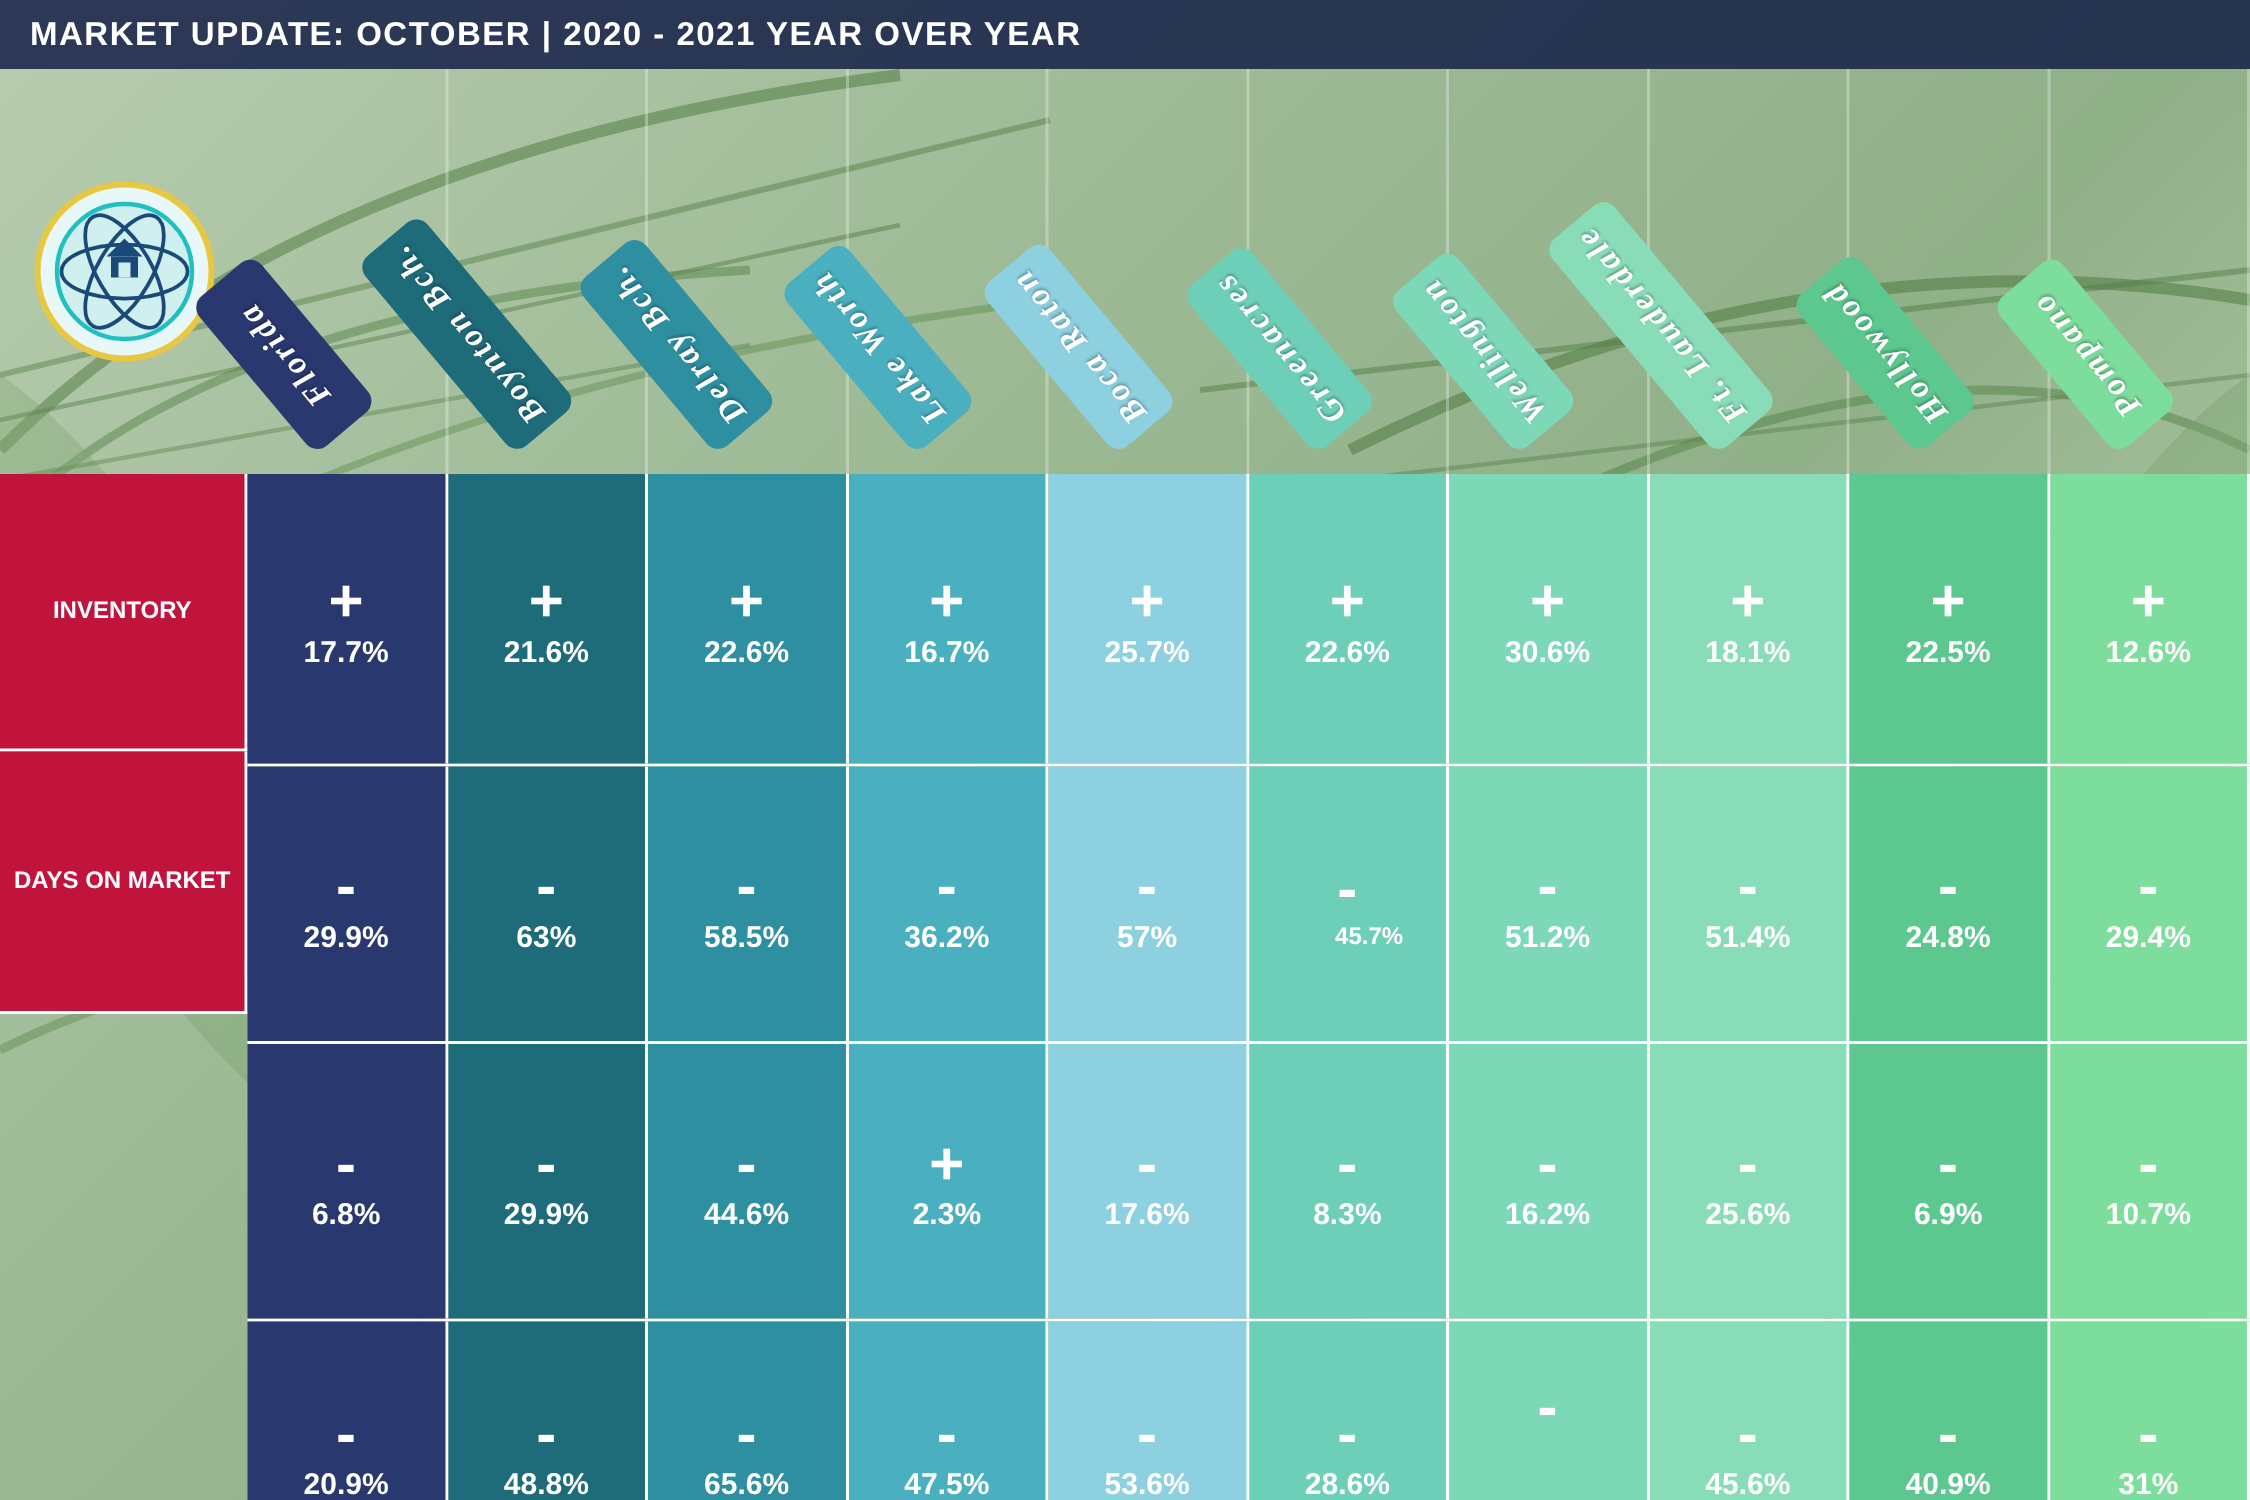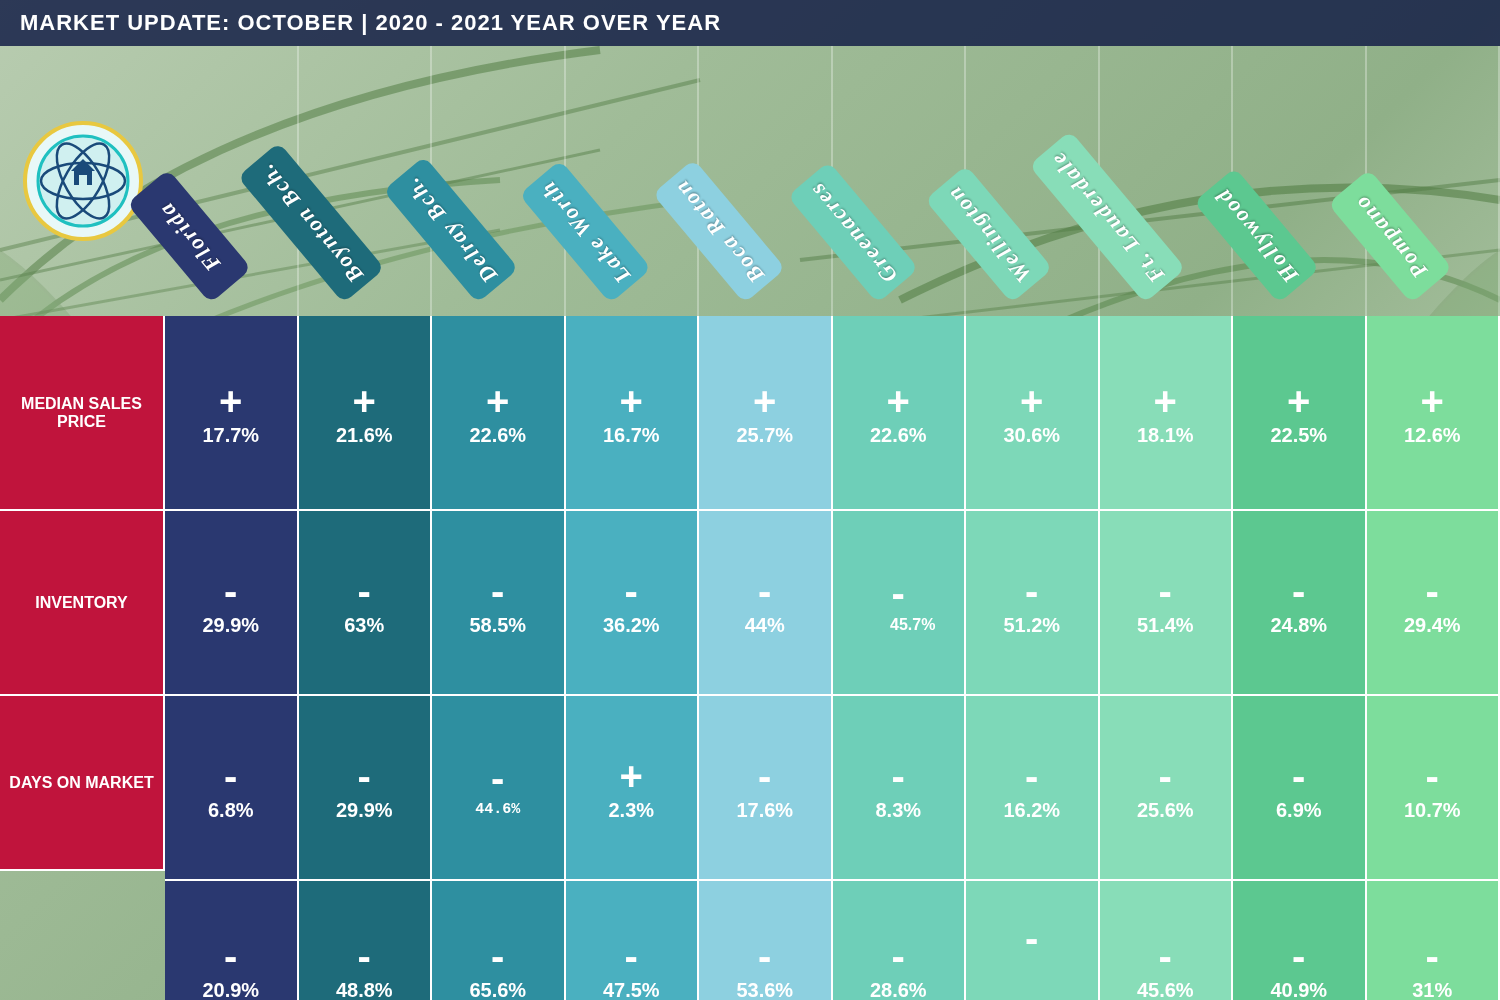--- a/index.html
+++ b/index.html
@@ -199,23 +199,20 @@
             <ellipse cx="50" cy="50" rx="42" ry="18" fill="none" stroke="#1a4a7a" stroke-width="2.5" transform="rotate(60 50 50)"></ellipse>
             <ellipse cx="50" cy="50" rx="42" ry="18" fill="none" stroke="#1a4a7a" stroke-width="2.5" transform="rotate(120 50 50)"></ellipse>
 
             <polygon points="50,28 38,40 62,40" fill="#1a4a7a"></polygon>
             <rect x="41" y="40" width="18" height="14" fill="#1a4a7a"></rect>
             <rect x="46" y="44" width="8" height="10" fill="#d0f0f0"></rect>
           </svg>
         </div>
       </div>
 
-      <div class="label-cell label-cell-median">
-        <span>MEDIAN SALES PRICE</span>
-      </div>
       <div class="label-cell label-cell-inventory">
         <span>INVENTORY</span>
       </div>
       <div class="label-cell label-cell-days">
         <span>DAYS ON MARKET</span>
       </div>
     </div>
 
     <div class="data-cols" id="data-cols-container">
 
@@ -327,21 +324,21 @@
             <div class="data-cell" style="flex: 1 1 0%; display: flex; flex-direction: column; align-items: center; justify-content: center; border-right: 2px solid white; background: rgb(46, 143, 160); color: white; font-weight: bold;">
               <div class="cell-sign" style="font-size: 40px; line-height: 1; margin-bottom: 4px;">-</div>
               <div class="cell-value" style="font-size: 20px; line-height: 1;">58.5%</div>
             </div>
             <div class="data-cell" style="flex: 1 1 0%; display: flex; flex-direction: column; align-items: center; justify-content: center; border-right: 2px solid white; background: rgb(74, 176, 192); color: white; font-weight: bold;">
               <div class="cell-sign" style="font-size: 40px; line-height: 1; margin-bottom: 4px;">-</div>
               <div class="cell-value" style="font-size: 20px; line-height: 1;">36.2%</div>
             </div>
             <div class="data-cell" style="flex: 1 1 0%; display: flex; flex-direction: column; align-items: center; justify-content: center; border-right: 2px solid white; background: rgb(141, 208, 224); color: white; font-weight: bold;">
               <div class="cell-sign" style="font-size: 40px; line-height: 1; margin-bottom: 4px;">-</div>
-              <div class="cell-value" style="font-size: 20px; line-height: 1;">44%</div>
+              <div class="cell-value" style="font-size: 20px; line-height: 1;">57%</div>
             </div>
             <div class="data-cell" style="flex: 1 1 0%; display: flex; flex-direction: column; align-items: center; justify-content: center; border-right: 2px solid white; background: rgb(110, 207, 184); color: white; font-weight: bold;">
               <div class="cell-sign" style="font-size: 40px; line-height: 1; margin-bottom: 4px;">-</div>
               <div class="cell-value" style="font-size: 16px; line-height: 1; margin-left: 29px;">45.7%</div>
             </div>
             <div class="data-cell" style="flex: 1 1 0%; display: flex; flex-direction: column; align-items: center; justify-content: center; border-right: 2px solid white; background: rgb(125, 216, 184); color: white; font-weight: bold;">
               <div class="cell-sign" style="font-size: 40px; line-height: 1; margin-bottom: 4px;">-</div>
               <div class="cell-value" style="font-size: 20px; line-height: 1;">51.2%</div>
             </div>
             <div class="data-cell" style="flex: 1 1 0%; display: flex; flex-direction: column; align-items: center; justify-content: center; border-right: 2px solid white; background: rgb(136, 221, 184); color: white; font-weight: bold;">
@@ -361,21 +358,21 @@
             <div class="data-cell" style="flex: 1 1 0%; display: flex; flex-direction: column; align-items: center; justify-content: center; border-right: 2px solid white; background: rgb(42, 56, 112); color: white; font-weight: bold;">
               <div class="cell-sign" style="font-size: 40px; line-height: 1; margin-bottom: 4px;">-</div>
               <div class="cell-value" style="font-size: 20px; line-height: 1;">6.8%</div>
             </div>
             <div class="data-cell" style="flex: 1 1 0%; display: flex; flex-direction: column; align-items: center; justify-content: center; border-right: 2px solid white; background: rgb(30, 107, 122); color: white; font-weight: bold;">
               <div class="cell-sign" style="font-size: 40px; line-height: 1; margin-bottom: 4px;">-</div>
               <div class="cell-value" style="font-size: 20px; line-height: 1;">29.9%</div>
             </div>
             <div class="data-cell" style="flex: 1 1 0%; display: flex; flex-direction: column; align-items: center; justify-content: center; border-right: 2px solid white; background: rgb(46, 143, 160); color: white; font-weight: bold;">
               <div class="cell-sign" style="font-size: 40px; line-height: 1; margin-bottom: 4px;">-</div>
-              <div class="cell-value" style="font-size: 15px; line-height: 1; font-family: Liberation Mono, monospace;">44.6%</div>
+              <div class="cell-value" style="font-size: 20px; line-height: 1;">44.6%</div>
             </div>
             <div class="data-cell" style="flex: 1 1 0%; display: flex; flex-direction: column; align-items: center; justify-content: center; border-right: 2px solid white; background: rgb(74, 176, 192); color: white; font-weight: bold;">
               <div class="cell-sign" style="font-size: 40px; line-height: 1; margin-bottom: 4px;">+</div>
               <div class="cell-value" style="font-size: 20px; line-height: 1;">2.3%</div>
             </div>
             <div class="data-cell" style="flex: 1 1 0%; display: flex; flex-direction: column; align-items: center; justify-content: center; border-right: 2px solid white; background: rgb(141, 208, 224); color: white; font-weight: bold;">
               <div class="cell-sign" style="font-size: 40px; line-height: 1; margin-bottom: 4px;">-</div>
               <div class="cell-value" style="font-size: 20px; line-height: 1;">17.6%</div>
             </div>
             <div class="data-cell" style="flex: 1 1 0%; display: flex; flex-direction: column; align-items: center; justify-content: center; border-right: 2px solid white; background: rgb(110, 207, 184); color: white; font-weight: bold;">

